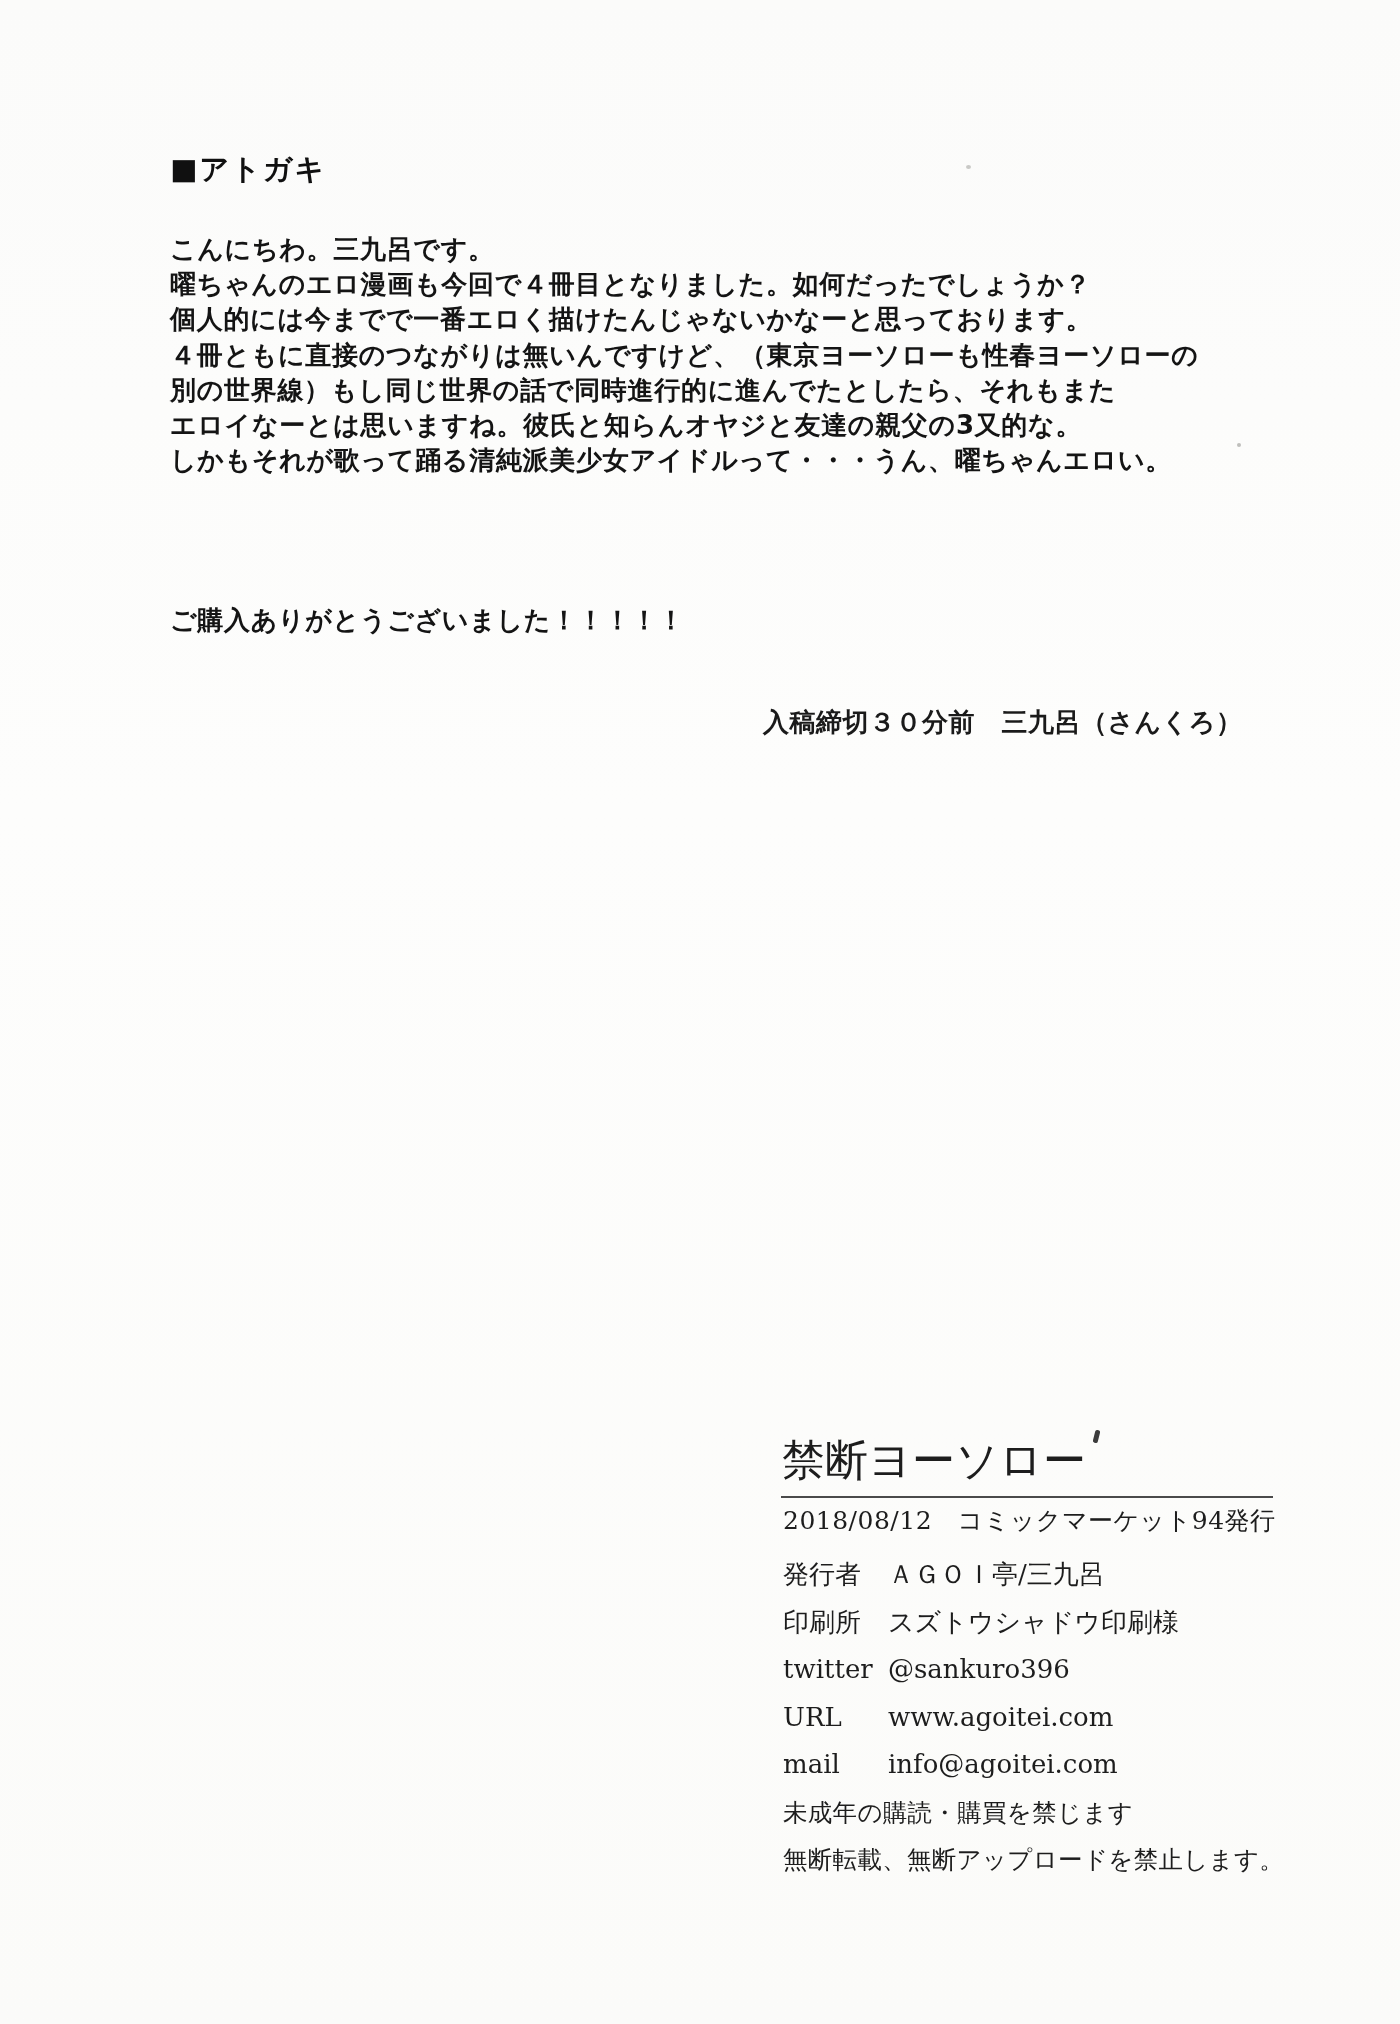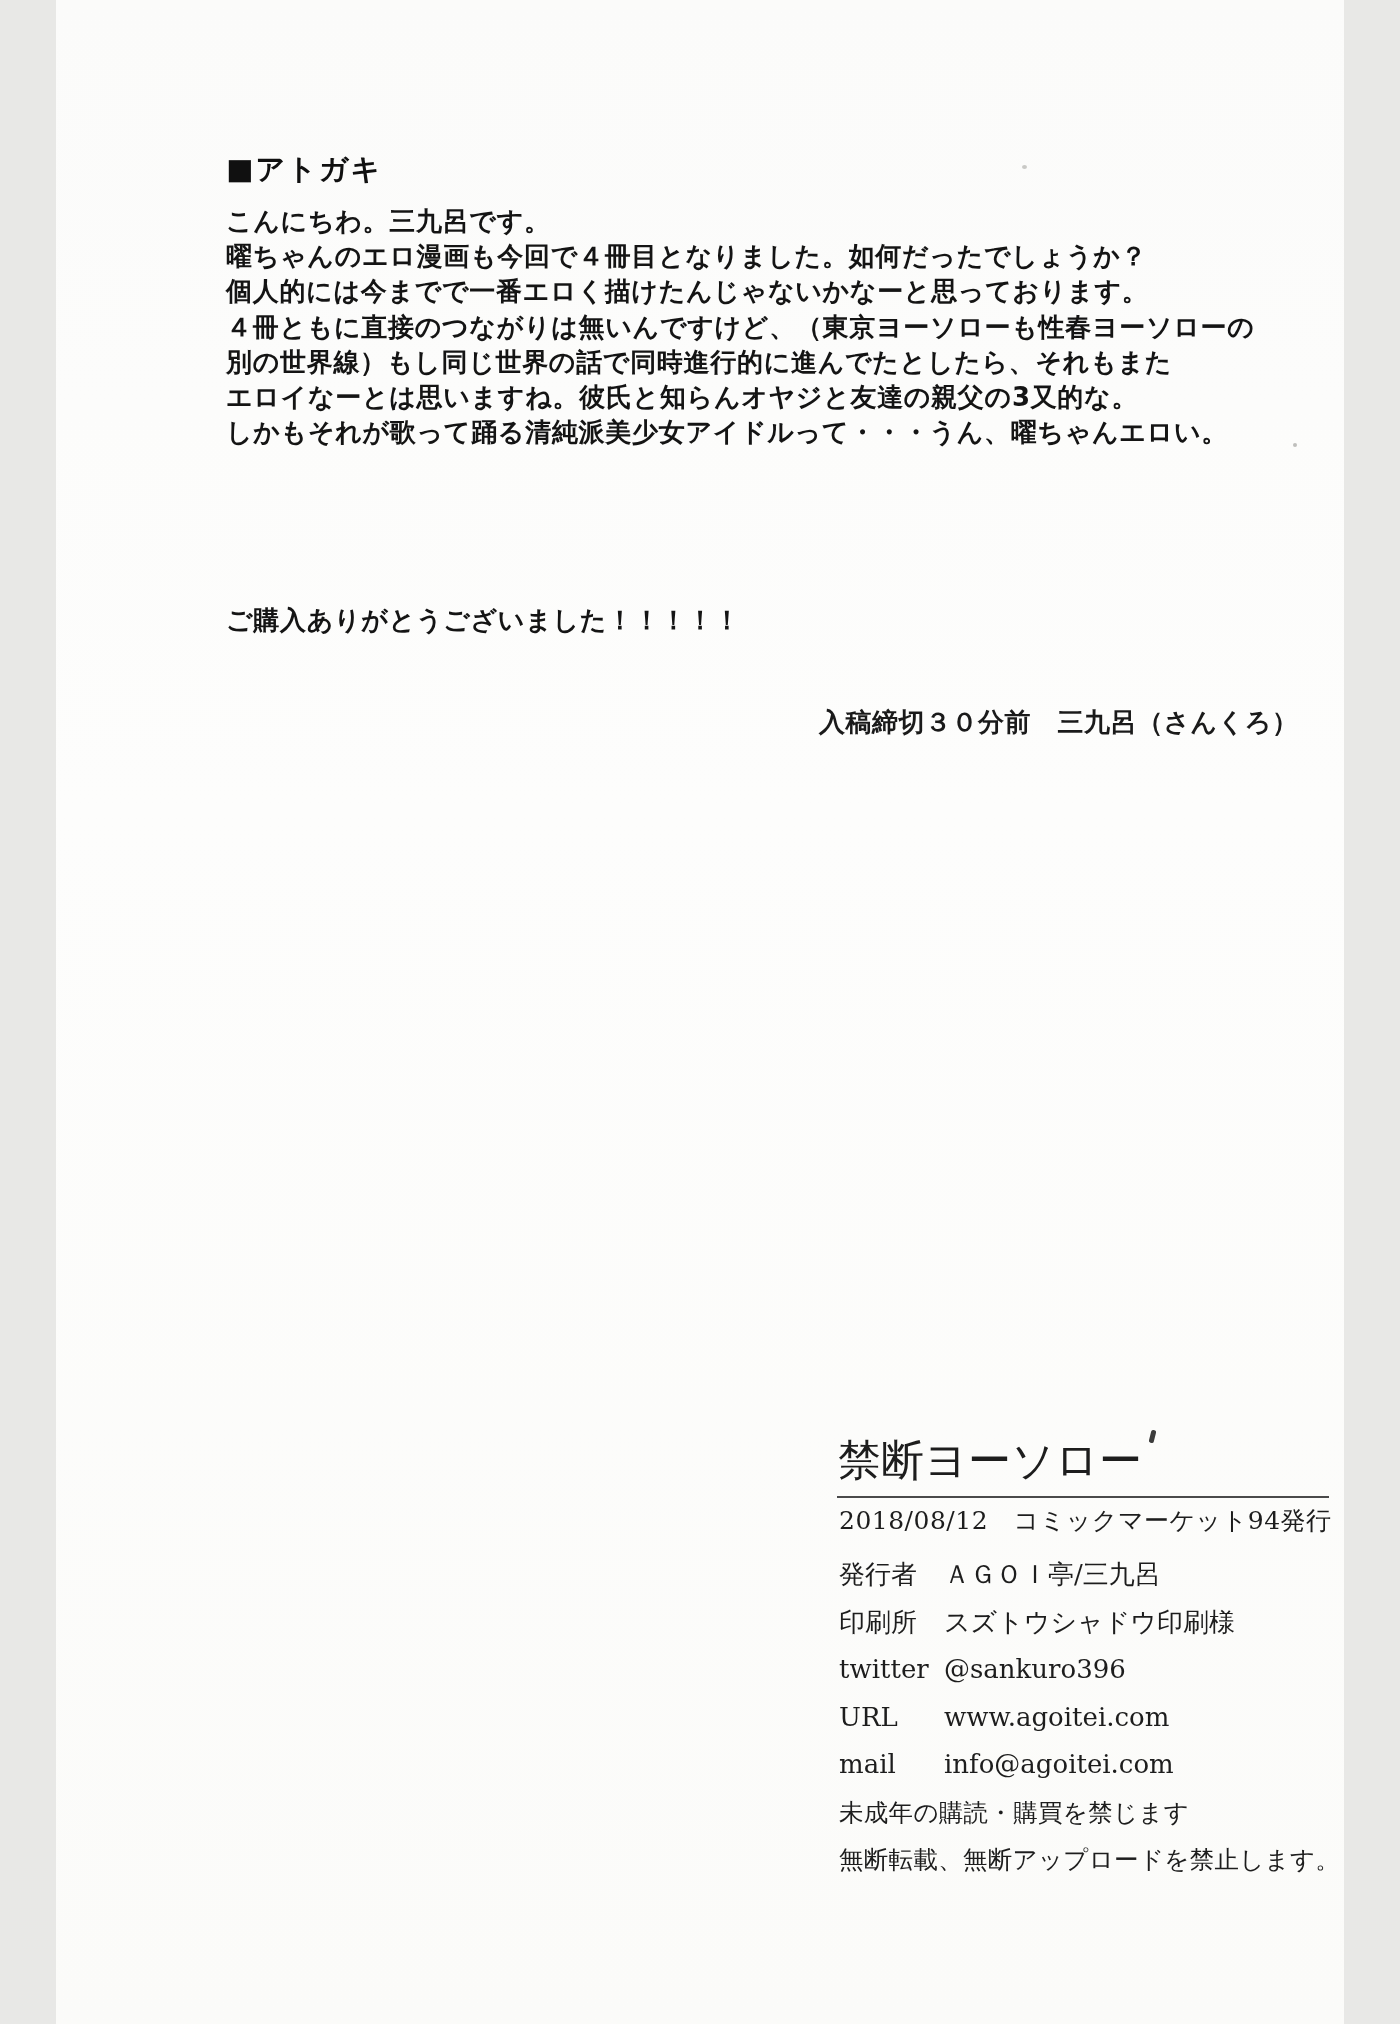--- a/index.html
+++ b/index.html
@@ -1,18 +1,18 @@
 <!DOCTYPE html>
 <html><head>
 <meta charset="utf-8">
 <style>
   html,body { margin:0; padding:0; background:#e8e8e6; }
   .page {
     position:relative;
-    width:1288px; height:2024px;
+    width:1400px; height:2024px;
     margin:0 auto;
     background:#fcfcfb;
     background-image: linear-gradient(180deg, #fbfbfa 0%, #fdfdfc 40%, #fbfbf9 100%);
     color:#161616;
     font-family:"DejaVu Sans","Liberation Sans",sans-serif;
     overflow:hidden;
   }
 
   
   .heading {
@@ -21,21 +21,21 @@
     font-size:29px; font-weight:700; letter-spacing:2px;
     color:#101010;
   }
 
   
   .body-block {
     position:absolute; left:170px;
     font-size:26px; font-weight:600; letter-spacing:0.7px;
     line-height:35.2px; white-space:nowrap; color:#141414;
   }
-  .p1 { top:204px; }
+  .p1 { top:232px; }
   .p2 { top:500px; }
   .p3 { top:603px; }
 
   .signature {
     position:absolute; left:763px; top:705px;
     font-size:26px; font-weight:600; letter-spacing:0.5px;
     white-space:nowrap; color:#1a1a1a;
   }
 
   

